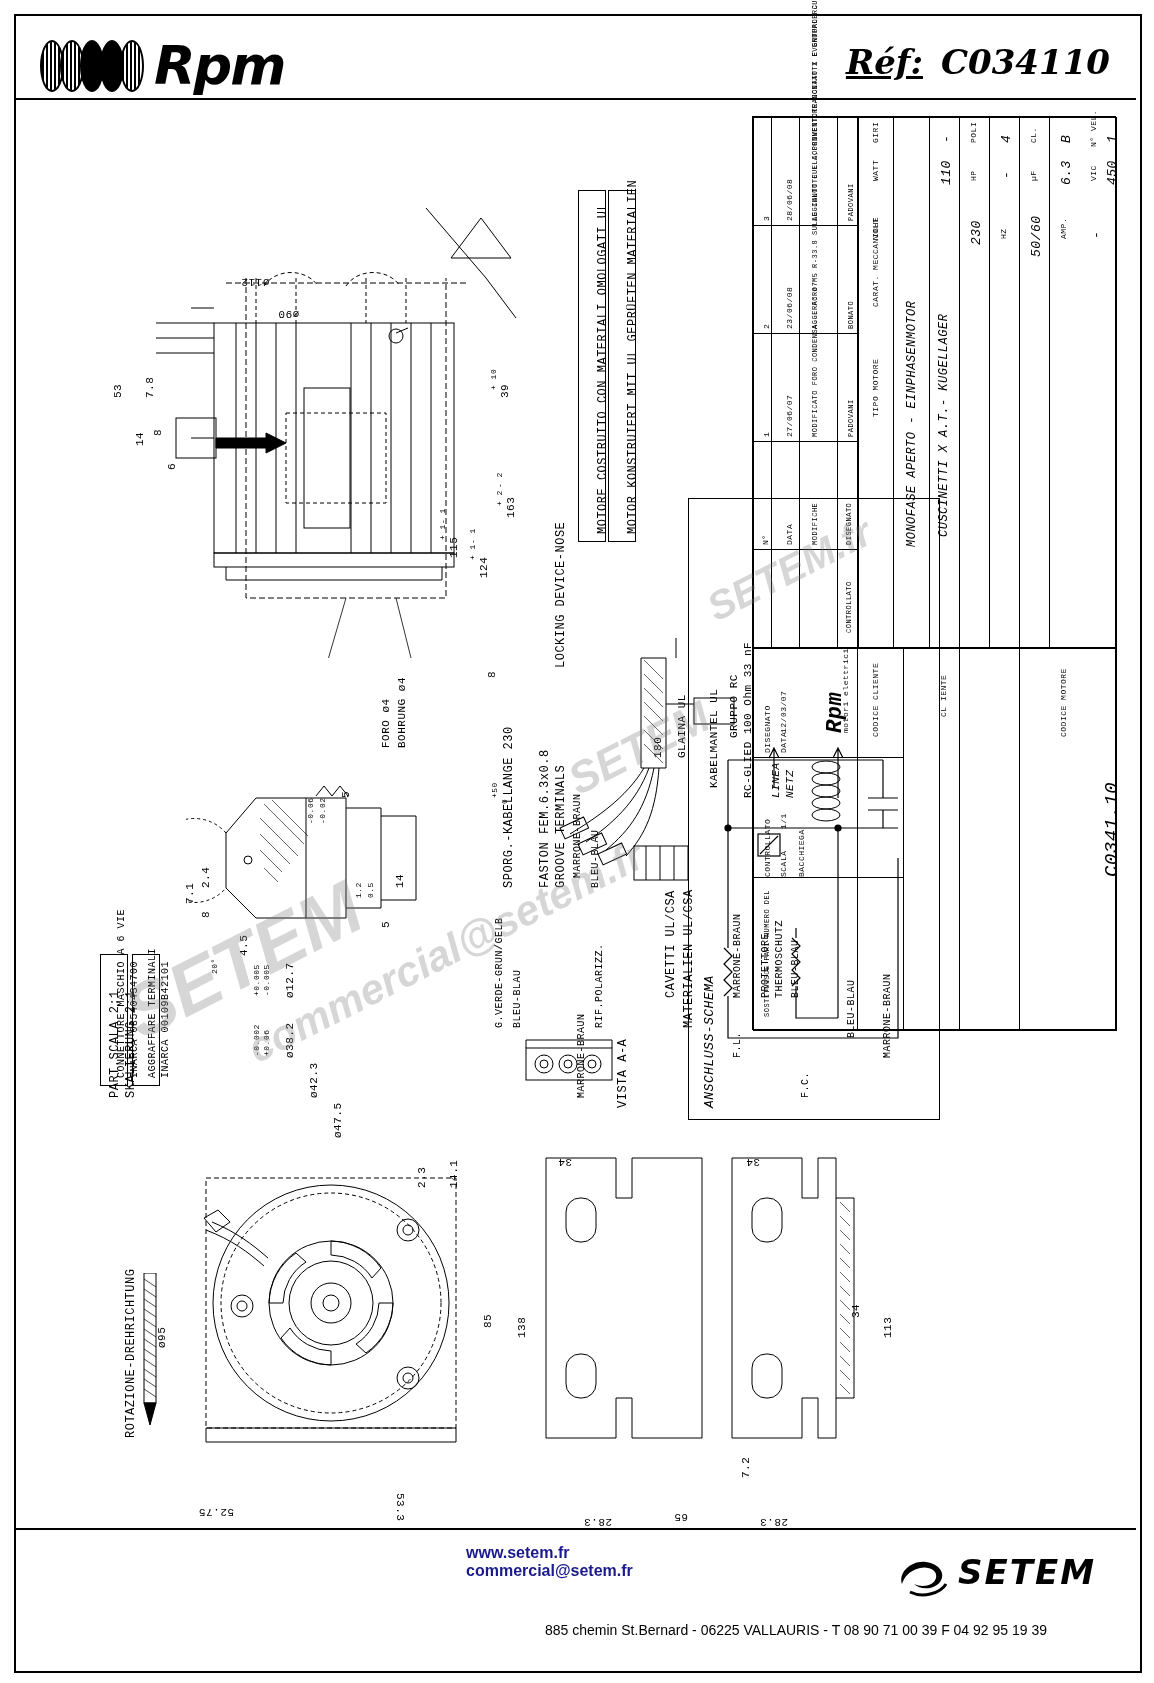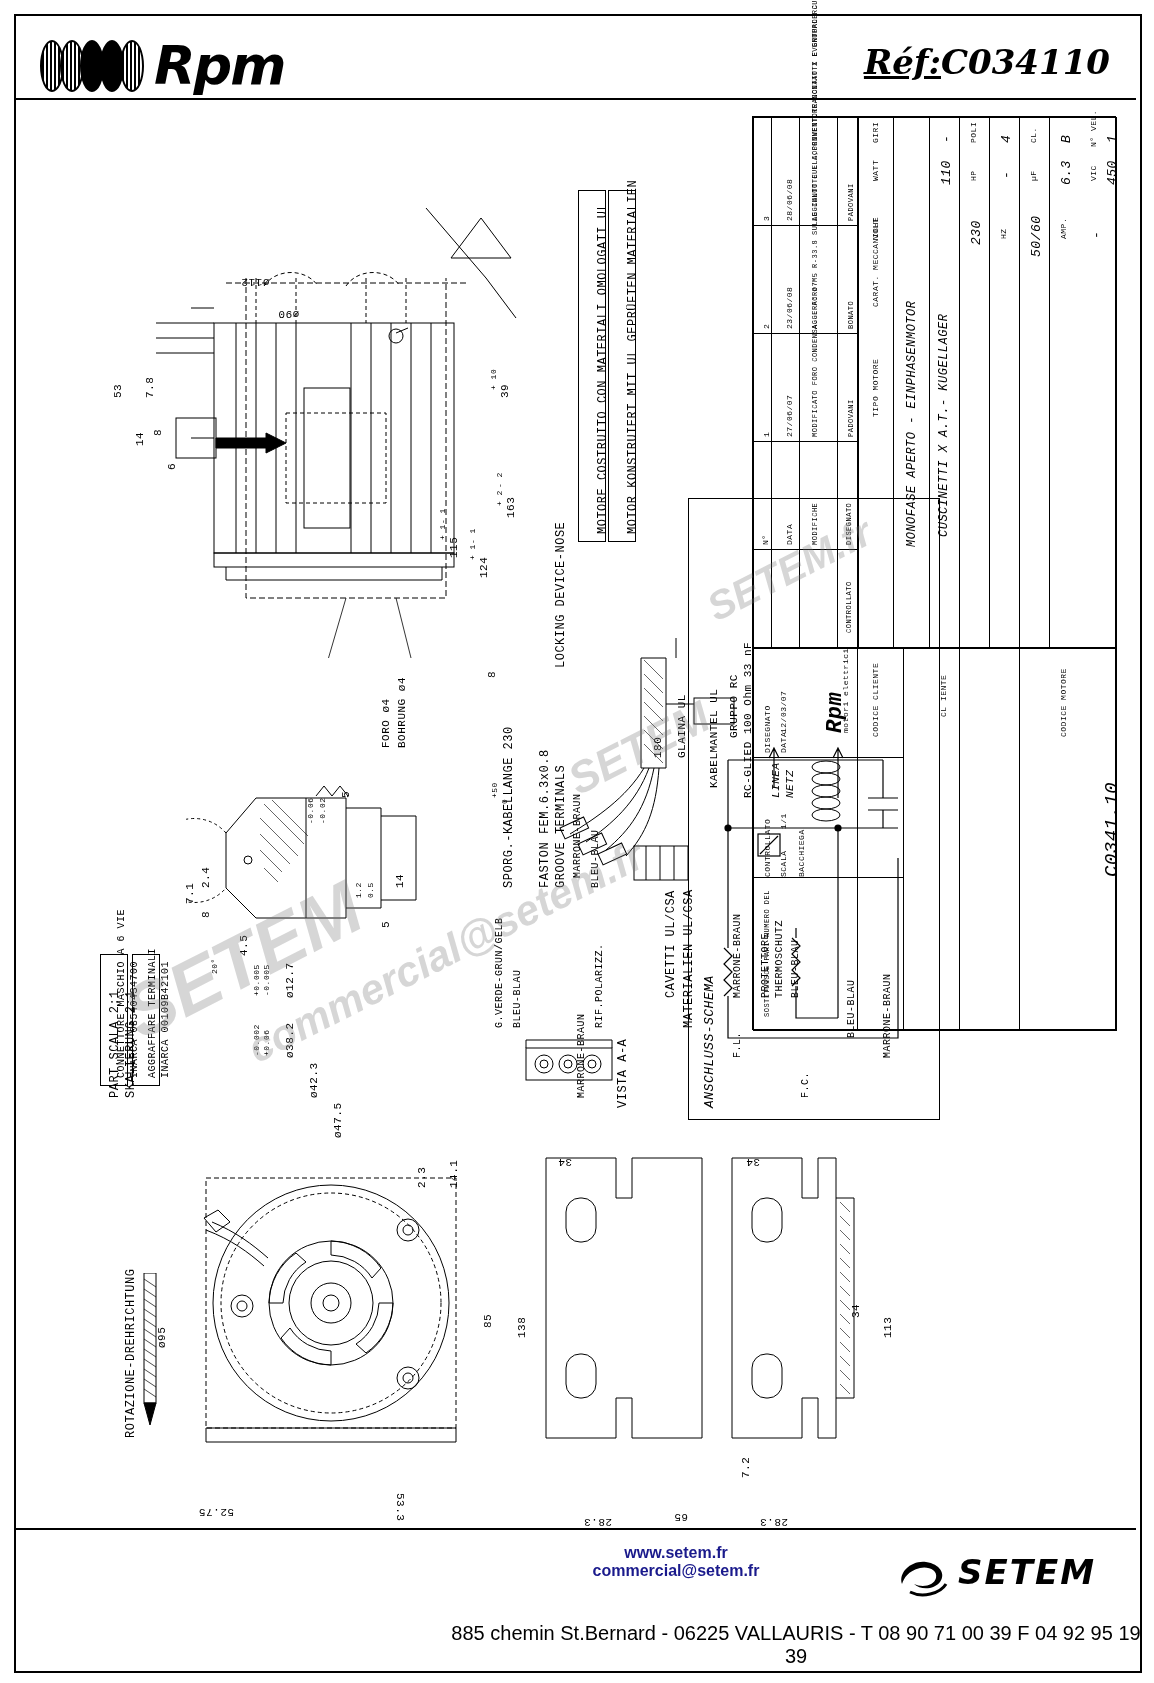--- a/index.html
+++ b/index.html
@@ -7,30 +7,30 @@
   .page{position:absolute;left:0;top:0;width:1154px;height:1683px;}
   .frame{position:absolute;left:14px;top:14px;width:1124px;height:1655px;border:2px solid #000;}
   .hdr{position:absolute;left:16px;top:16px;width:1120px;height:82px;border-bottom:2px solid #000;}
   .logo-rpm{position:absolute;left:24px;top:18px;display:flex;align-items:center;}
   .coil{display:inline-block;width:20px;height:48px;border:2px solid #000;border-radius:50%/50%;margin-right:-4px;background:
      repeating-linear-gradient(90deg,#000 0 2px,#fff 2px 4px);}
   .coil.b{background:#000;}
   .rpmtext{font-family:"DejaVu Sans",sans-serif;font-style:italic;font-weight:bold;font-size:54px;letter-spacing:-2px;margin-left:14px;}
   .ref{position:absolute;right:26px;top:26px;font-family:"DejaVu Serif",serif;font-style:italic;font-weight:bold;font-size:34px;}
   .ref u{text-decoration:underline;}
-  .ref .num{margin-left:0;}
+  .ref .num{margin-left:18px;}
   .drawing{position:absolute;left:16px;top:98px;width:1120px;height:1430px;}
   .footer{position:absolute;left:16px;top:1528px;width:1120px;height:141px;border-top:2px solid #000;}
   .codebox{position:absolute;left:18px;top:8px;width:408px;height:118px;border:2px solid #000;}
   .codelabel{position:absolute;left:16px;top:10px;font-size:24px;font-weight:bold;}
   .codeval{position:absolute;left:14px;top:36px;font-size:52px;font-weight:bold;letter-spacing:1px;}
-  .webbox{position:absolute;left:450px;top:14px;width:420px;text-align:center;}
+  .webbox{position:absolute;left:450px;top:14px;width:420px;}
   .webbox .w1{font-size:16px;font-weight:bold;color:#1a1a8c;}
   .webbox .w2{font-size:16px;font-weight:bold;color:#1a1a8c;}
-  .addr{position:absolute;left:430px;top:92px;width:700px;text-align:center;font-size:20px;}
+  .addr{position:absolute;left:430px;top:92px;width:700px;text-align:center;font-size:14px;}
   .setemlogo{position:absolute;left:880px;top:20px;width:240px;height:56px;}
   .setem-s{position:absolute;left:0;top:4px;width:56px;height:44px;}
   .setem-txt{position:absolute;left:62px;top:2px;font-family:"DejaVu Sans",sans-serif;font-style:italic;font-weight:bold;font-size:34px;letter-spacing:2px;}
   
   .ln{position:absolute;background:#000;}
   .h{height:1px;}
   .v{width:1px;}
   .bx{position:absolute;border:1px solid #000;}
   .lbl{position:absolute;font-family:"Liberation Mono",monospace;font-size:11px;white-space:nowrap;letter-spacing:0.5px;}
   .rot90{transform:rotate(-90deg);transform-origin:left top;}

